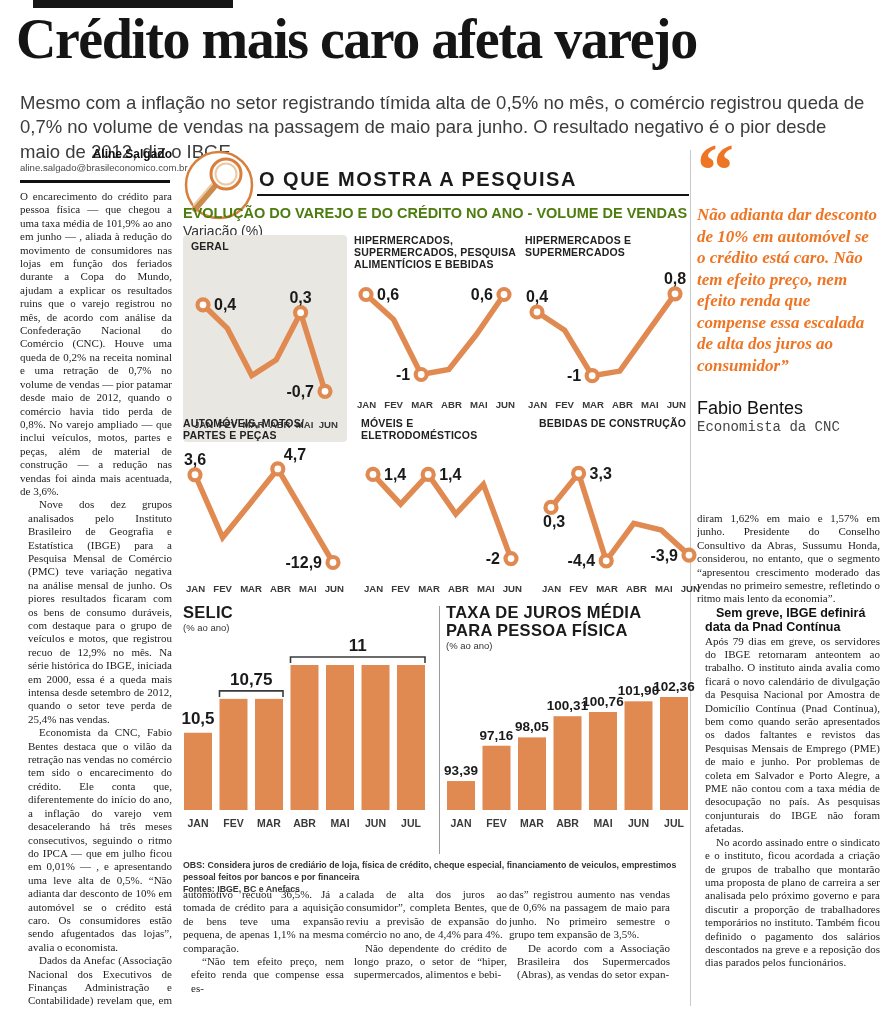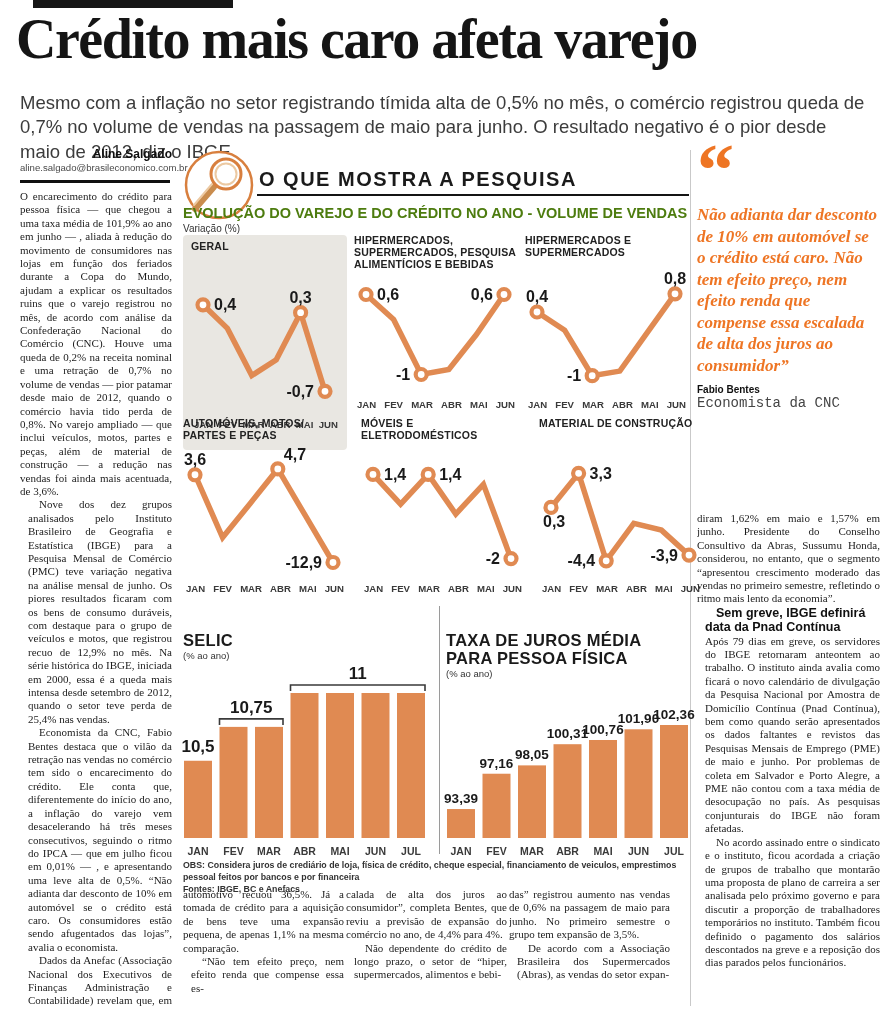--- a/index.html
+++ b/index.html
@@ -21,52 +21,52 @@
   .left-col{position:absolute;left:20px;top:190px;width:152px;height:820px;overflow:hidden;}
 
   .column-rule{position:absolute;left:690px;top:150px;width:1px;height:856px;background:#c9c9c9;}
 
   
   .infographic{position:absolute;left:183px;top:148px;width:506px;height:866px;}
   .magnifier{position:absolute;left:0;top:0;width:72px;height:74px;}
   .kicker{position:absolute;left:76px;top:20px;font-size:20px;font-weight:700;letter-spacing:1.5px;color:#1a1a1a;white-space:nowrap;}
   .kicker-rule{position:absolute;left:74px;top:46px;width:432px;height:2px;background:#141414;}
   .info-title{position:absolute;left:0;top:57px;font-size:14.5px;font-weight:700;color:#4d7c0f;white-space:nowrap;}
-  .info-sub{position:absolute;left:0;top:75px;font-size:10px;color:#333;}
+  .info-sub{position:absolute;left:0;top:75px;font-size:14px;color:#333;}
 
   .row1{position:absolute;left:0;top:87px;display:flex;gap:7px;}
   .row2{position:absolute;left:0;top:270px;display:flex;gap:14px;}
   .chart-cell{width:164px;}
   .ctitle{font-size:10.5px;font-weight:700;line-height:1.12;color:#222;letter-spacing:0.2px;}
   .row1 .chart-cell .ctitle{min-height:36px;}
   .row2 .chart-cell .ctitle{min-height:26px;margin-bottom:2px;}
-  .shaded{background:#e9e7e2;border-radius:4px;padding:6px 6px 20px 8px;width:164px;box-sizing:border-box;}
+  .shaded{background:#e9e7e2;border-radius:4px;padding:6px 6px 12px 8px;width:164px;box-sizing:border-box;}
   .shaded .ctitle{min-height:16px;}
   .line-svg{display:block;overflow:visible;}
   .months{display:flex;justify-content:space-between;padding:0 3px;font-size:9.6px;font-weight:700;color:#3a3a3a;margin-top:2px;}
 
   .row3{position:absolute;left:0;top:456px;width:506px;height:252px;}
   .selic{position:absolute;left:0;top:0;width:250px;}
   .taxa{position:absolute;left:263px;top:0;width:243px;}
   .bar-divider{position:absolute;left:256px;top:2px;width:1px;height:248px;background:#9a9a9a;}
-  .btitle{font-size:16.5px;font-weight:700;color:#1a1a1a;line-height:1.08;letter-spacing:0.3px;margin-top:28px;}
+  .btitle{font-size:16.5px;font-weight:700;color:#1a1a1a;line-height:1.08;letter-spacing:0.3px;}
   .bunit{font-size:9.5px;color:#333;margin-bottom:2px;}
   .bar-svg{display:block;overflow:visible;}
 
   .footnote{position:absolute;left:0;top:712px;width:506px;font-size:8.8px;font-weight:700;color:#333;line-height:1.35;}
   .sources{font-weight:700;color:#333;}
 
   .bottom-cols{position:absolute;left:0;top:740px;width:506px;display:flex;gap:2px;}
   .bottom-col{width:161px;height:126px;overflow:hidden;}
 
   
   .pull-quote{position:absolute;left:697px;top:150px;width:182px;}
   .quote-mark{font-family:"Liberation Serif","DejaVu Serif",serif;font-size:74px;font-weight:700;color:#ee7524;line-height:0.55;height:42px;}
   .quote-text{font-family:"Liberation Serif","DejaVu Serif",serif;font-style:italic;font-weight:700;font-size:17px;line-height:1.27;color:#ee7524;margin-top:12px;}
-  .quote-author{margin-top:7px;font-size:10px;font-weight:700;color:#101010;}
+  .quote-author{margin-top:21px;font-size:18px;font-weight:400;color:#101010;}
   .quote-role{font-size:14px;color:#444;font-family:Liberation Mono, monospace;}
 
   .right-col{position:absolute;left:697px;top:512px;width:183px;height:500px;overflow:hidden;}
   .right-subhead{font-family:"Liberation Sans",sans-serif;font-size:12.5px;font-weight:700;line-height:1.15;color:#101010;margin:9px 0 3px;text-align:left;text-indent:0;}
 </style>
 </head>
 <body>
 
 <div class="page">
 
@@ -204,21 +204,21 @@
         <div class="months">
             <span>JAN</span>
             <span>FEV</span>
             <span>MAR</span>
             <span>ABR</span>
             <span>MAI</span>
             <span>JUN</span>
           </div>
       </div>
       <div class="chart-cell">
-        <div class="ctitle">MATERIAL DE CONSTRUÇÃO</div>
+        <div class="ctitle">BEBIDAS DE CONSTRUÇÃO</div>
         <svg class="line-svg" width="164" height="135" viewBox="0 0 164 135">
             <polyline points="12,61.41666666666667 39.6,27.354166666666668 67.2,114.78125 94.8,77.31250000000001 122.4,84.125 150,109.10416666666666" fill="none" stroke="#e08a52" stroke-width="5.5" stroke-linejoin="miter"></polyline>
             <circle cx="12" cy="61.41666666666667" r="5.5" fill="#fff" stroke="#e08a52" stroke-width="4.2"></circle>
             <circle cx="39.6" cy="27.354166666666668" r="5.5" fill="#fff" stroke="#e08a52" stroke-width="4.2"></circle>
             <circle cx="67.2" cy="114.78125" r="5.5" fill="#fff" stroke="#e08a52" stroke-width="4.2"></circle>
             <circle cx="150" cy="109.10416666666666" r="5.5" fill="#fff" stroke="#e08a52" stroke-width="4.2"></circle>
             <text x="4" y="81.41666666666667" text-anchor="start" font-size="16" font-weight="bold" fill="#1a1a1a" font-family="Liberation Sans, sans-serif">0,3</text>
             <text x="50.6" y="32.85416666666667" text-anchor="start" font-size="16" font-weight="bold" fill="#1a1a1a" font-family="Liberation Sans, sans-serif">3,3</text>
             <text x="56.2" y="120.28125" text-anchor="end" font-size="16" font-weight="bold" fill="#1a1a1a" font-family="Liberation Sans, sans-serif">-4,4</text>
             <text x="139" y="114.60416666666666" text-anchor="end" font-size="16" font-weight="bold" fill="#1a1a1a" font-family="Liberation Sans, sans-serif">-3,9</text>

